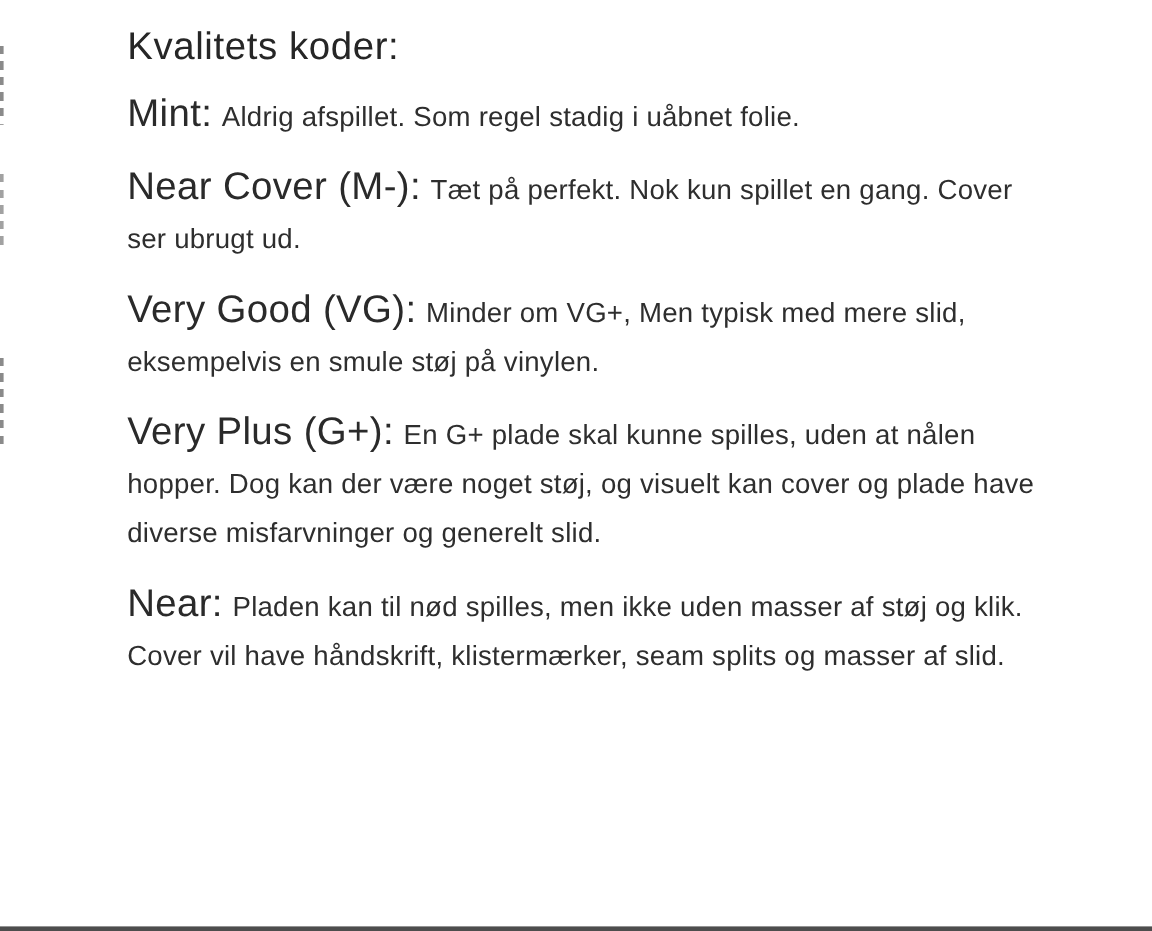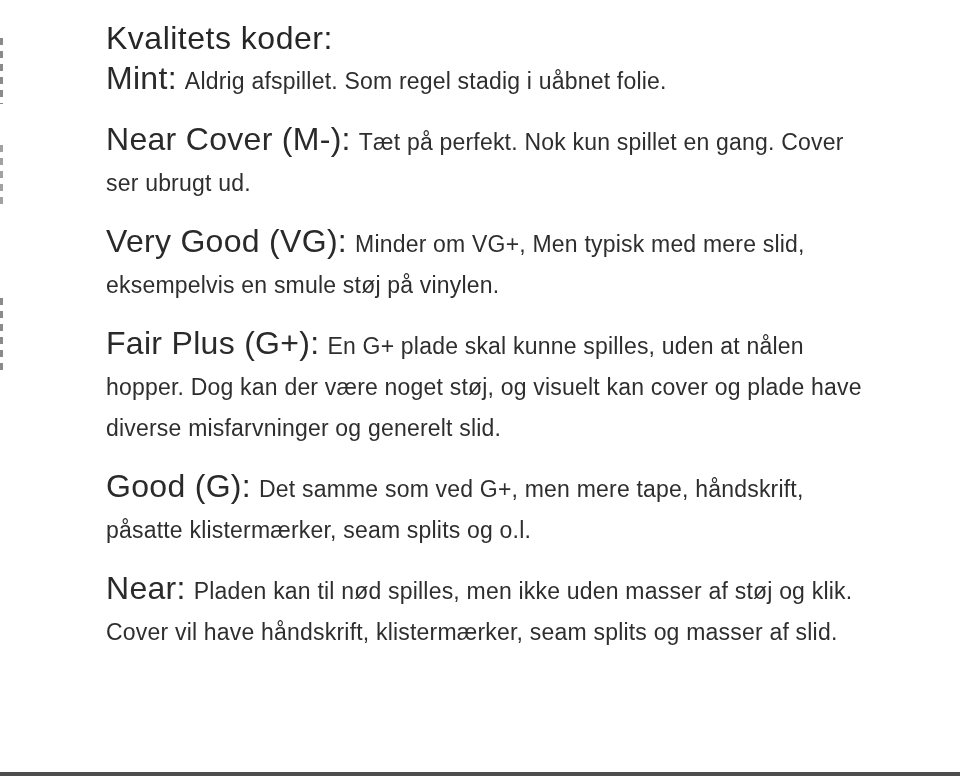--- a/index.html
+++ b/index.html
@@ -21,21 +21,21 @@
     padding: 16px 88px 0 106px;
     box-sizing: border-box;
     width: 960px;
     height: 776px;
   }
   .doc-title {
     font-size: 32px;
     font-weight: 500;
     letter-spacing: 0.5px;
     color: #262626;
-    margin: 0 0 2px 0;
+    margin: 0 0 18px 0;
     line-height: 44px;
   }
   .entry {
     margin: 0 0 17px 0;
     line-height: 33px;
     font-size: 0; 
   }
   .term {
     font-size: 32px;
     font-weight: 500;
@@ -85,21 +85,20 @@
   <h1 class="doc-title">Kvalitets koder:</h1>
 
   <p class="entry"><span class="term">Mint:</span><span class="desc">Aldrig afspillet. Som regel stadig i uåbnet folie.</span></p>
 
   <p class="entry"><span class="term">Near Cover (M-):</span><span class="desc">Tæt på perfekt. Nok kun spillet en gang. Cover ser ubrugt ud.</span></p>
 
 
 
   <p class="entry"><span class="term">Very Good (VG):</span><span class="desc">Minder om VG+, Men typisk med mere slid, eksempelvis en smule støj på vinylen.</span></p>
 
-  <p class="entry"><span class="term">Fair Plus (G+):</span><span class="desc">En G+ plade skal kunne spilles, uden at nålen hopper. Dog kan der være noget støj, og visuelt kan cover og plade have diverse misfarvninger og generelt slid.</span></p>
+  <p class="entry"><span class="term">Very Plus (G+):</span><span class="desc">En G+ plade skal kunne spilles, uden at nålen hopper. Dog kan der være noget støj, og visuelt kan cover og plade have diverse misfarvninger og generelt slid.</span></p>
 
-  <p class="entry"><span class="term">Good (G):</span><span class="desc">Det samme som ved G+, men mere tape, håndskrift, påsatte klistermærker, seam splits og o.l.</span></p>
 
   <p class="entry"><span class="term">Near:</span><span class="desc">Pladen kan til nød spilles, men ikke uden masser af støj og klik. Cover vil have håndskrift, klistermærker, seam splits og masser af slid.</span></p>
 
   <div class="scan-bottom-edge"></div>
 
 </div>
 
 </body></html>

